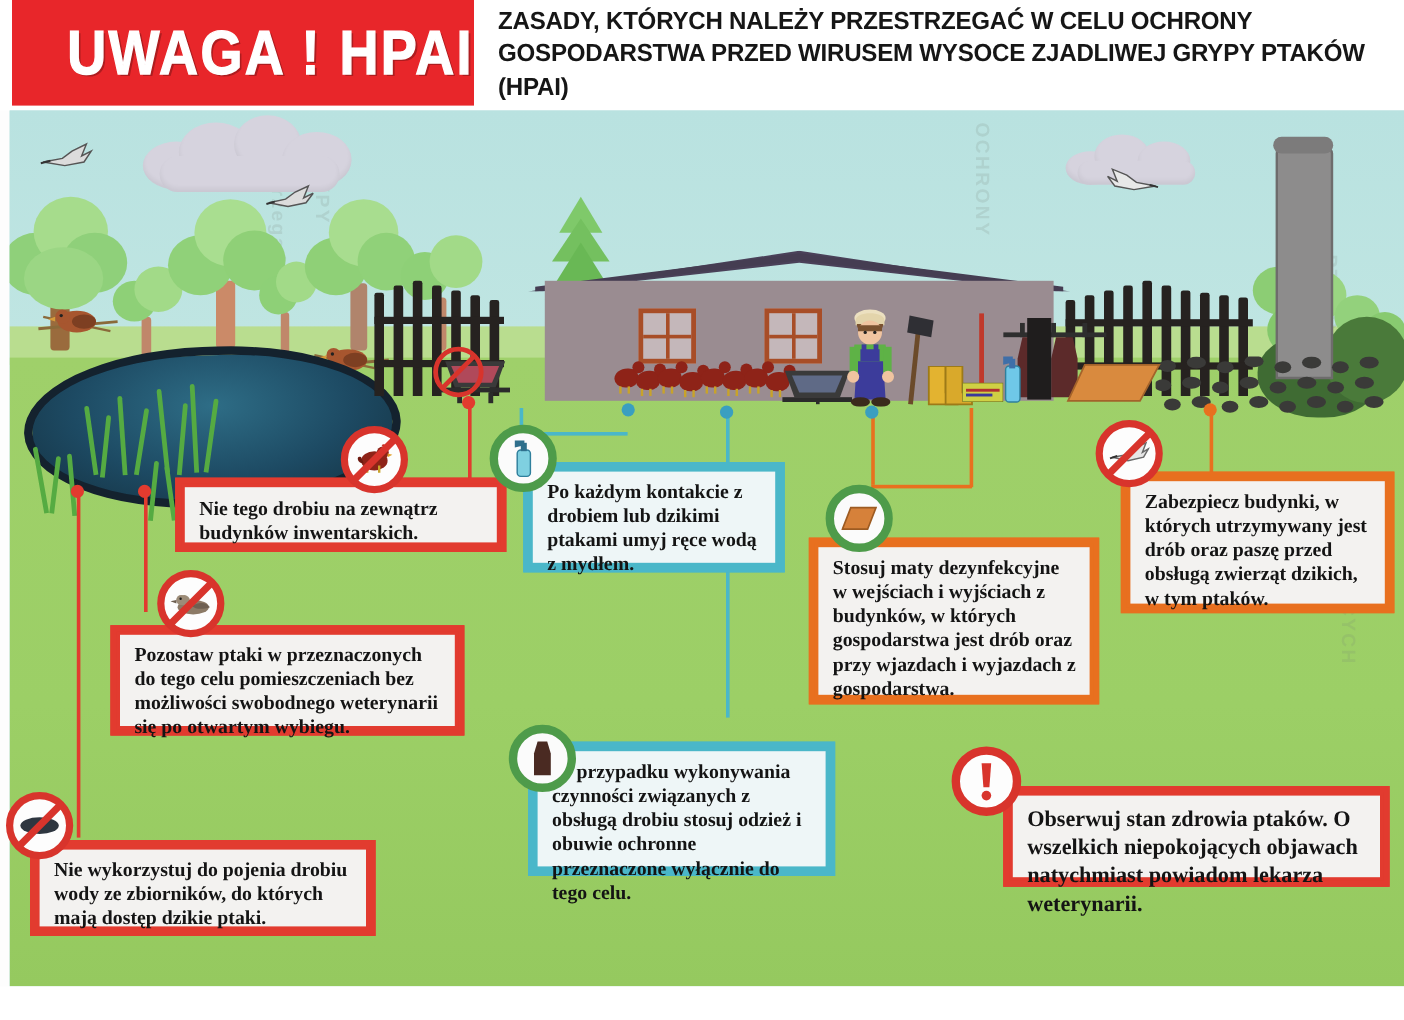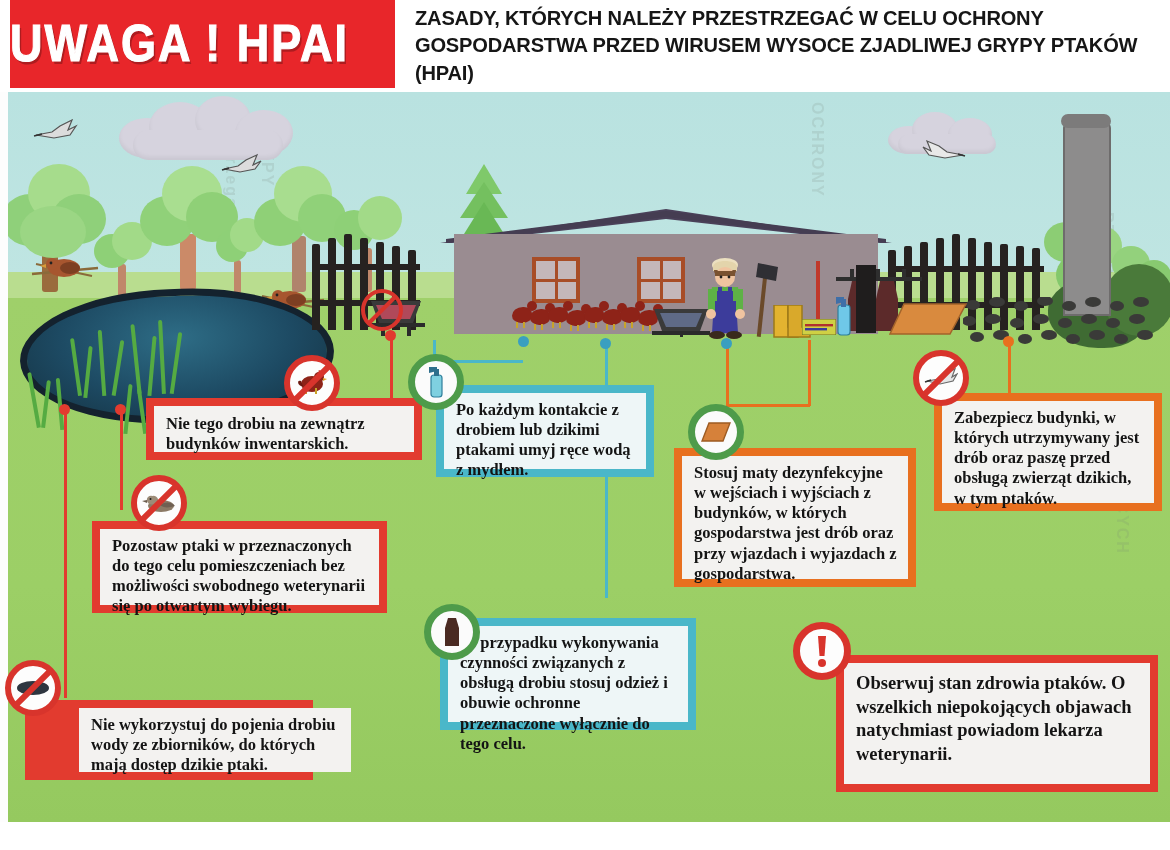--- a/index.html
+++ b/index.html
@@ -6,21 +6,21 @@
   body{
     font-family:"Liberation Serif", serif;
     width:1170px; height:850px; overflow:hidden; position:relative;
   }
   #poster{position:relative;width:1170px;height:850px;background:#fdfdfd;overflow:hidden;}
 
   
   #header{position:absolute;left:0;top:0;width:1170px;height:92px;background:#ffffff;}
   #uwaga-badge{
     position:absolute;left:10px;top:0px;width:385px;height:88px;background:#e8262a;
-    display:flex;align-items:center;justify-content:flex-start;
+    display:flex;align-items:center;justify-content:flex-end;
   }
   #uwaga-text{
     font-family:"Liberation Sans", sans-serif;
     font-weight:bold;font-size:45px;letter-spacing:2px;color:#ffffff;
     -webkit-text-stroke:1px #ffffff;
     text-shadow:2px 2px 0 rgba(0,0,0,.25);
     transform:scaleY(1.15);
   }
   #header-title{
     position:absolute;left:415px;top:4px;width:745px;
@@ -527,30 +527,30 @@
 
   <div class="badge red" style="left:5px;top:660px;">
     <span class="glyph">
       <svg width="34" height="18" viewBox="0 0 34 18">
         <ellipse cx="17" cy="9" rx="16" ry="7" fill="#2e3640"></ellipse>
       </svg>
     </span>
     <span class="slash"></span>
   </div>
   <div class="card red" style="left:25px;top:700px;width:288px;height:80px;">
-    <div class="inner" style="font-size:16.5px;margin-left:46px;">Nie wykorzystuj do pojenia drobiu wody ze zbiorników, do których mają dostęp dzikie ptaki.</div>
+    <div class="inner" style="font-size:16.5px;">Nie wykorzystuj do pojenia drobiu wody ze zbiorników, do których mają dostęp dzikie ptaki.</div>
   </div>
 
   <div class="badge red" style="left:793px;top:622px;width:58px;height:58px;border-width:7px;">
     <span class="glyph">
       <svg width="16" height="34" viewBox="0 0 16 34">
         <path d="M4 2 L12 2 L10.5 22 L5.5 22 Z" fill="#d8342c"></path>
         <circle cx="8" cy="29" r="4" fill="#d8342c"></circle>
       </svg>
     </span>
   </div>
-  <div class="card red" style="left:836px;top:655px;width:322px;height:137px;">
+  <div class="card red" style="left:836px;top:655px;width:322px;height:84px;">
     <div class="inner" style="font-size:18.5px;line-height:1.28;padding-top:9px;">Obserwuj stan zdrowia ptaków. O wszelkich niepokojących objawach natychmiast powiadom lekarza weterynarii.</div>
   </div>
 
   <div id="footline"></div>
   <div id="footer"></div>
 </div>
 
 </body></html>

